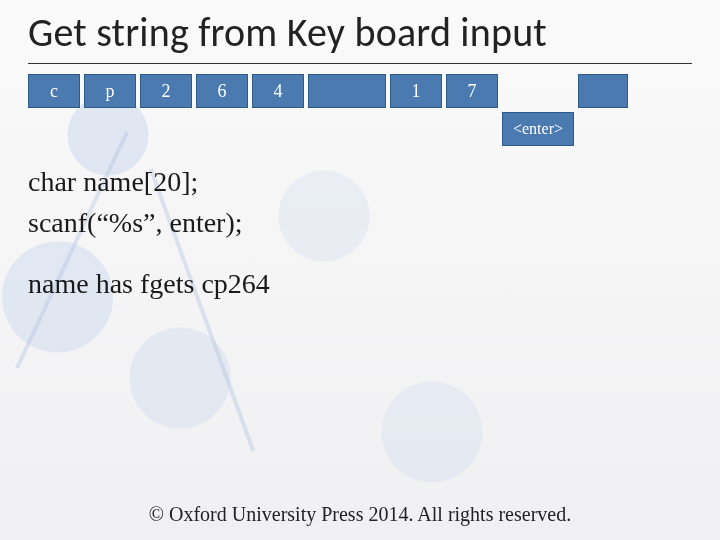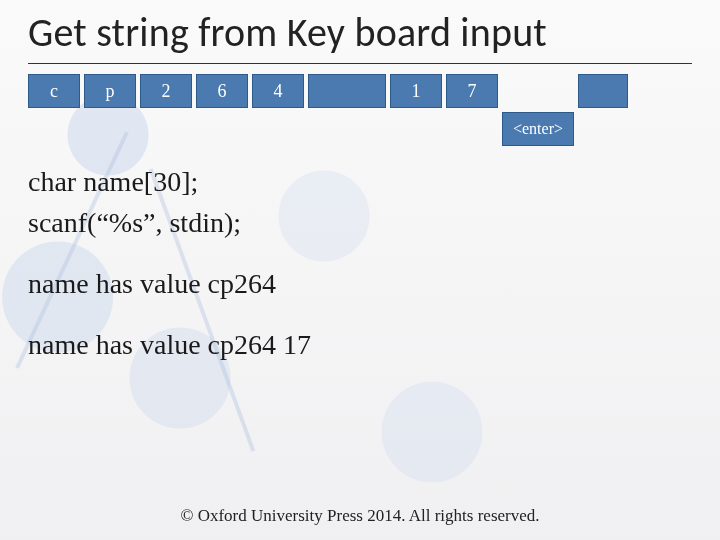--- a/index.html
+++ b/index.html
@@ -73,21 +73,21 @@
     margin-bottom: 6px;
   }
   .body .block { margin-bottom: 26px; }
   .footer {
     position: absolute;
     bottom: 14px;
     left: 0;
     width: 720px;
     text-align: center;
     font-family: Georgia, serif;
-    font-size: 17px;
+    font-size: 20px;
     color: #222;
   }
 </style>
 </head>
 <body>
 <div class="bg"></div>
 
 <div class="slide">
   <h1 class="title">Get string from Key board input</h1>
 
@@ -99,25 +99,22 @@
     <div class="cell k">4</div>
     <div class="cell gap"></div>
     <div class="cell k">1</div>
     <div class="cell k">7</div>
     <div class="cell enter">&lt;enter&gt;</div>
     <div class="cell tail"></div>
   </div>
 
   <div class="body">
     <div class="block">
-      <p>char name[30];</p>
-      <p>scanf(“%s”, stdin);</p>
+      <p>char name[20];</p>
+      <p>scanf(“%s”, enter);</p>
     </div>
     <div class="block">
-      <p>name has value cp264</p>
-    </div>
-    <div class="block">
-      <p>name has value cp264 17</p>
+      <p>name has fgets cp264</p>
     </div>
   </div>
 
   <div class="footer">© Oxford University Press 2014. All rights reserved.</div>
 </div>
 
 </body></html>

